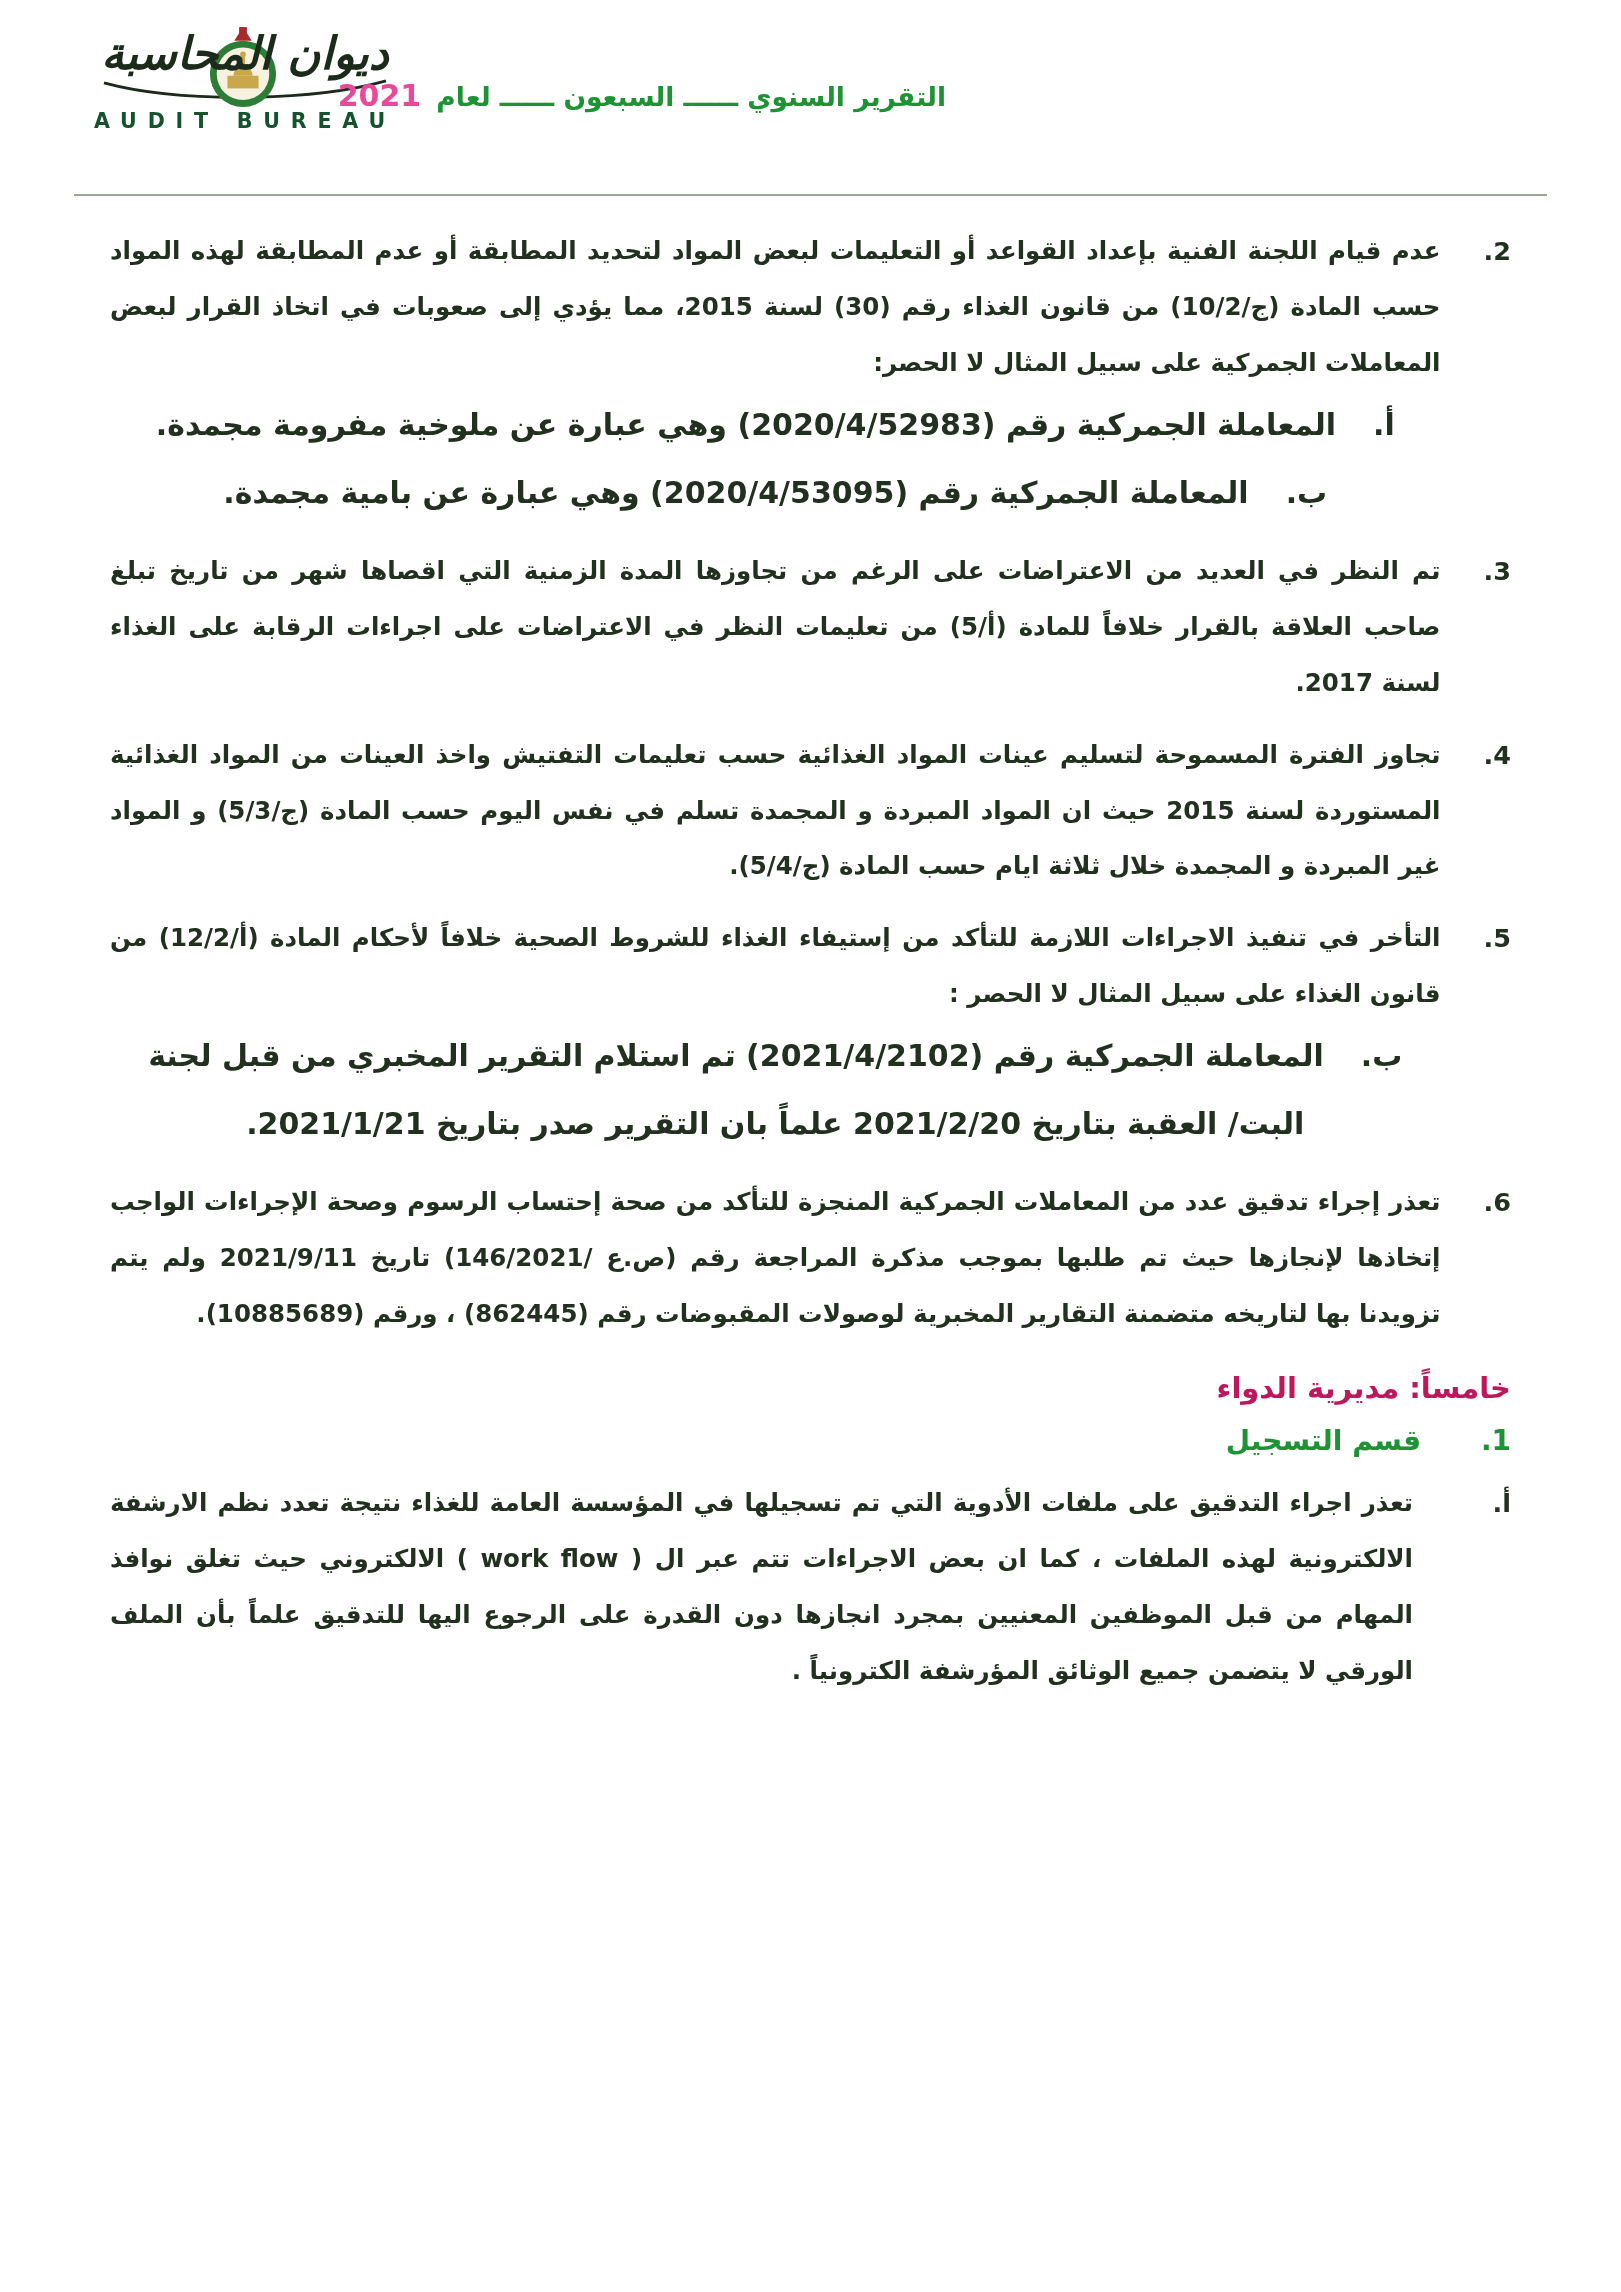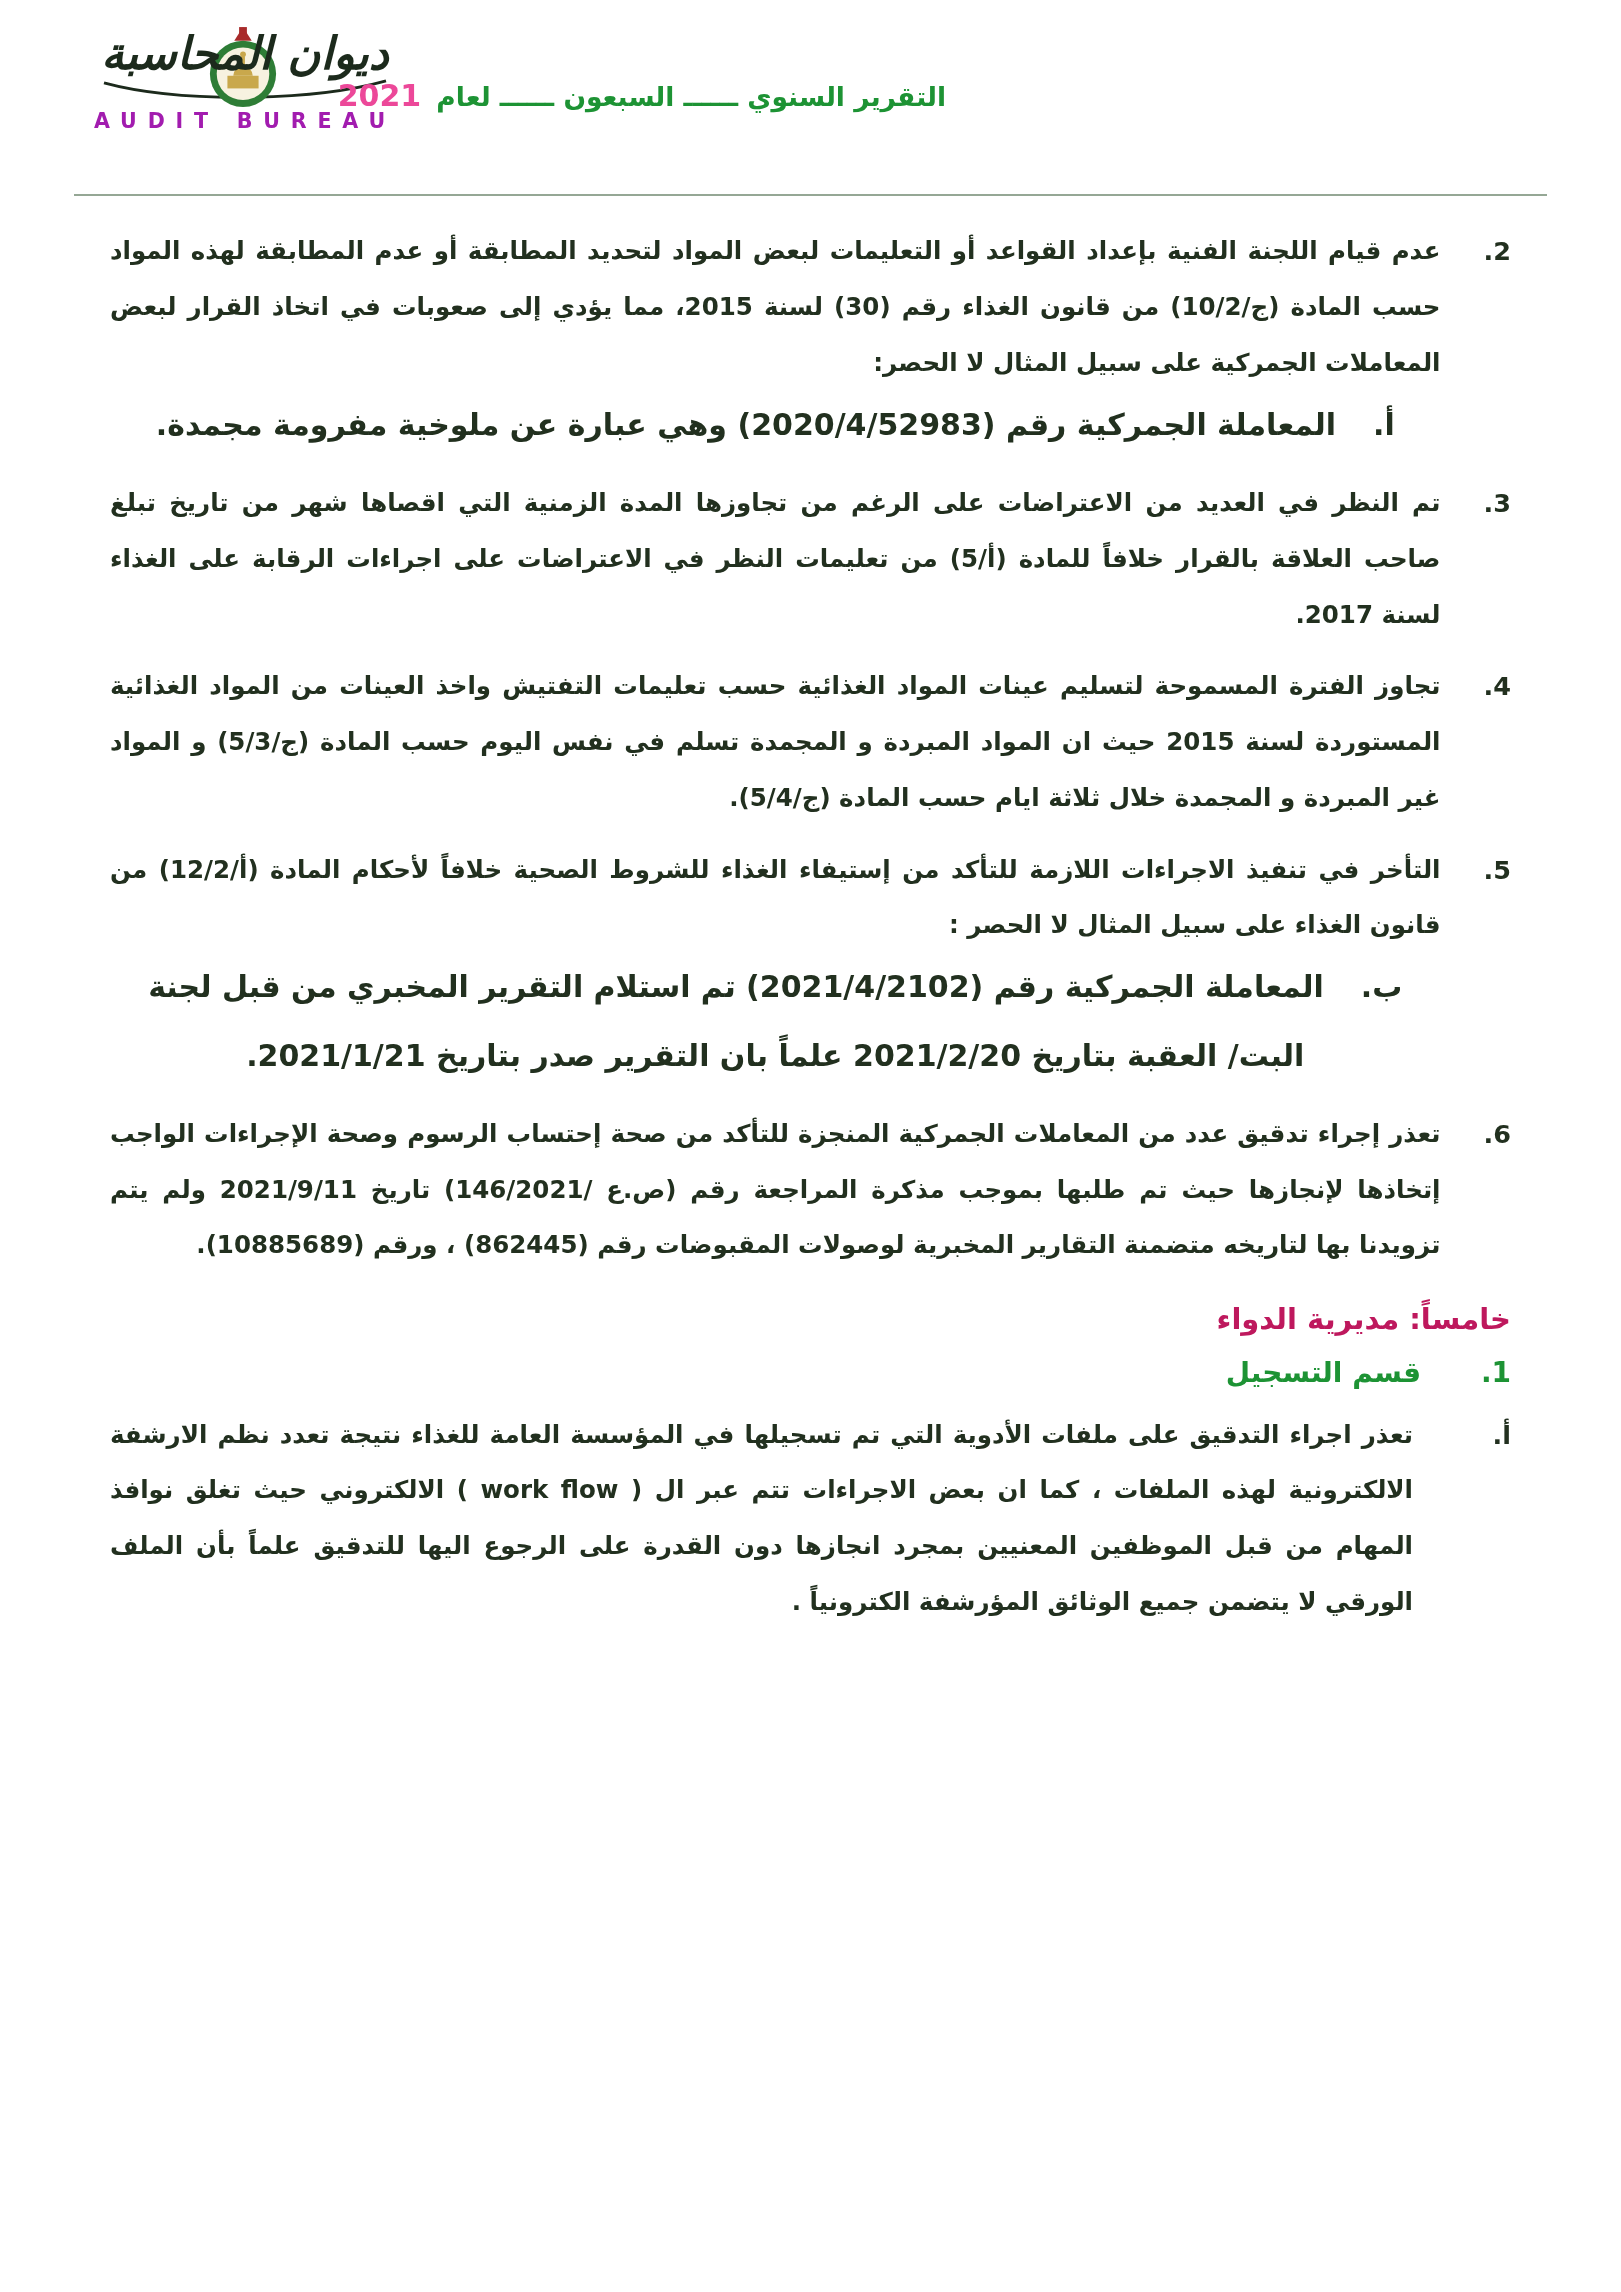--- a/index.html
+++ b/index.html
@@ -35,21 +35,21 @@
     color: #1c2a1c;
     line-height: 1.5;
     white-space: nowrap;
   }
   .swash { display: block; margin: -7.8px auto 0 auto; }
   .logo-latin {
     margin-top: 5.9px;
     font-size: 20.6px;
     font-weight: 600;
     letter-spacing: 10.8px;
-    color: #a21caf;
+    color: #14532d;
     white-space: nowrap;
   }
 
   .report-title {
     position: absolute;
     left: 505px;
     top: 78px;
     width: 441px;
     direction: rtl;
     text-align: right;
@@ -176,20 +176,23 @@
 
   <main class="main">
 
     <div class="item">
       <div class="item-num">2.</div>
       <div class="item-body">
         <p class="item-text">عدم قيام اللجنة الفنية بإعداد القواعد أو التعليمات لبعض المواد لتحديد المطابقة أو عدم المطابقة لهذه المواد حسب المادة ⁦(10/ج/2)⁩ من قانون الغذاء رقم (30) لسنة 2015، مما يؤدي إلى صعوبات في اتخاذ القرار لبعض المعاملات الجمركية على سبيل المثال لا الحصر:</p>
         <p class="sub-item">
           <span class="sub-letter">أ.</span><span>المعاملة الجمركية رقم (2020/4/52983) وهي عبارة عن ملوخية مفرومة مجمدة.</span>
         </p>
+        <p class="sub-item">
+          <span class="sub-letter">ب.</span><span>المعاملة الجمركية رقم (2020/4/53095) وهي عبارة عن بامية مجمدة.</span>
+        </p>
       </div>
     </div>
 
     <div class="item">
       <div class="item-num">3.</div>
       <div class="item-body">
         <p class="item-text">تم النظر في العديد من الاعتراضات على الرغم من تجاوزها المدة الزمنية التي اقصاها شهر من تاريخ تبلغ صاحب العلاقة بالقرار خلافاً للمادة ⁦(5/أ)⁩ من تعليمات النظر في الاعتراضات على اجراءات الرقابة على الغذاء لسنة 2017.</p>
       </div>
     </div>
 

